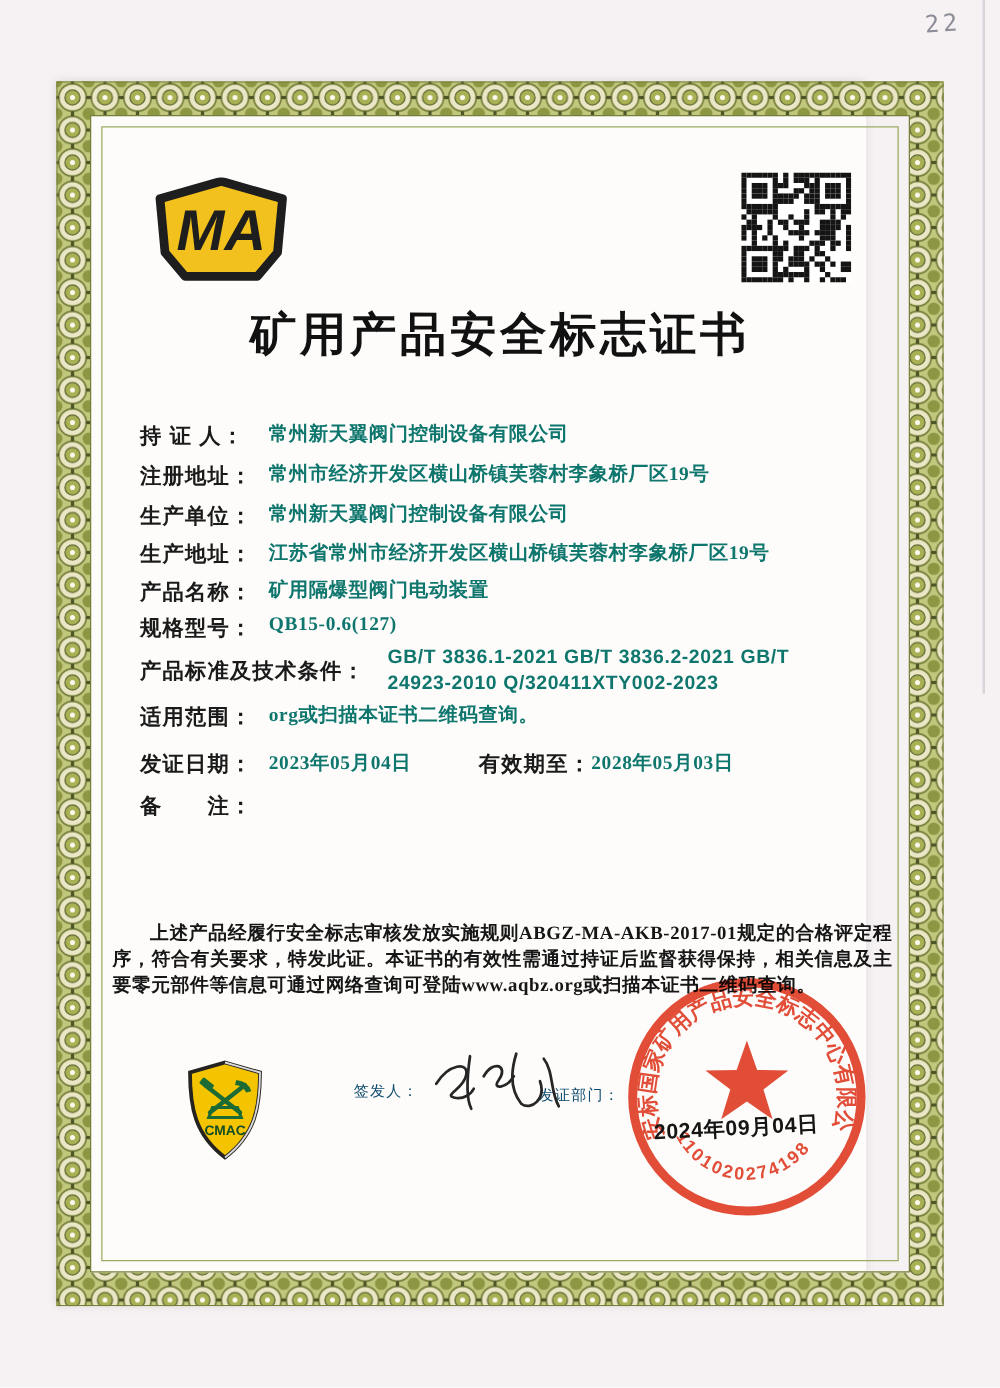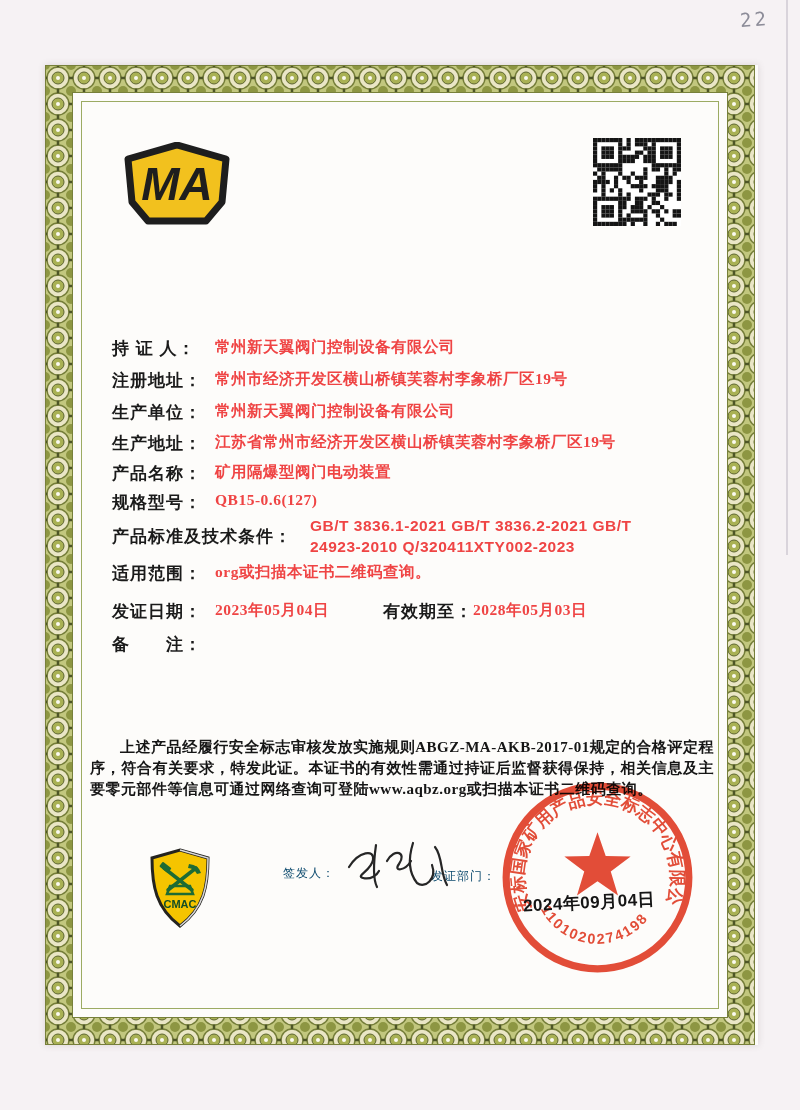--- a/index.html
+++ b/index.html
@@ -13,21 +13,21 @@
     position:absolute;top:8px;left:740px;
     font-family:"DejaVu Sans Mono", monospace;
     font-size:19px;color:#8d8d99;letter-spacing:3px;transform:rotate(-4deg);
   }
   .page-edge-line{
     position:absolute;top:0;left:786px;width:2px;height:555px;
     background:#d9d4db;
   }
   
   .cert{
-    position:absolute;left:45px;top:65px;width:713px;height:980px;
+    position:absolute;left:45px;top:65px;width:648px;height:980px;
     background:#fdfcfa;box-shadow:0 0 7px rgba(90,70,70,.18);
   }
   .frame{position:absolute;left:0;top:0;z-index:0;}
   
   .ma-logo{position:absolute;left:73px;top:77px;z-index:2;}
   .certno-line{
     position:absolute;left:250px;top:106px;z-index:2;
     font-family:"DejaVu Serif", serif;font-size:17px;color:#222;
     white-space:nowrap;
   }
@@ -38,21 +38,21 @@
     text-align:center;font-size:37px;font-weight:900;letter-spacing:3px;
     color:#111;
   }
   
   .row{position:absolute;left:0;width:710px;z-index:2;white-space:nowrap;}
   .flabel{
     position:absolute;left:67px;font-size:17px;font-weight:bold;color:#1a1a1a;
     letter-spacing:1px;
   }
   .fvalue{
-    position:absolute;left:170px;font-size:15.5px;font-weight:bold;color:#ef4444;
+    position:absolute;left:170px;font-size:15.5px;font-weight:bold;color:#0f766e;
     font-family:"Liberation Serif", serif;letter-spacing:.5px;
   }
   .fvalue.tech{
     left:265px;width:375px;white-space:normal;line-height:21px;
     font-family:"Liberation Sans", sans-serif;
   }
   .flabel.l2{left:338px;}
   .fvalue.v2{left:428px;}
   
   .footer-par{
@@ -361,20 +361,21 @@
       <rect x="24" y="80" width="4" height="4" fill="#141414"></rect>
       <rect x="28" y="80" width="4" height="4" fill="#141414"></rect>
       <rect x="36" y="80" width="4" height="4" fill="#141414"></rect>
       <rect x="48" y="80" width="4" height="4" fill="#141414"></rect>
       <rect x="60" y="80" width="4" height="4" fill="#141414"></rect>
       <rect x="68" y="80" width="4" height="4" fill="#141414"></rect>
       <rect x="72" y="80" width="4" height="4" fill="#141414"></rect>
       <rect x="76" y="80" width="4" height="4" fill="#141414"></rect>
     </svg>
 
+  <div class="title">矿用产品安全标志证书</div>
 
   <div class="row" style="top:272px">
     <span class="flabel">持 证 人：</span>
     <span class="fvalue">常州新天翼阀门控制设备有限公司</span>
   </div>
   <div class="row" style="top:304px">
     <span class="flabel">注册地址：</span>
     <span class="fvalue">常州市经济开发区横山桥镇芙蓉村李象桥厂区19号</span>
   </div>
   <div class="row" style="top:336px">

